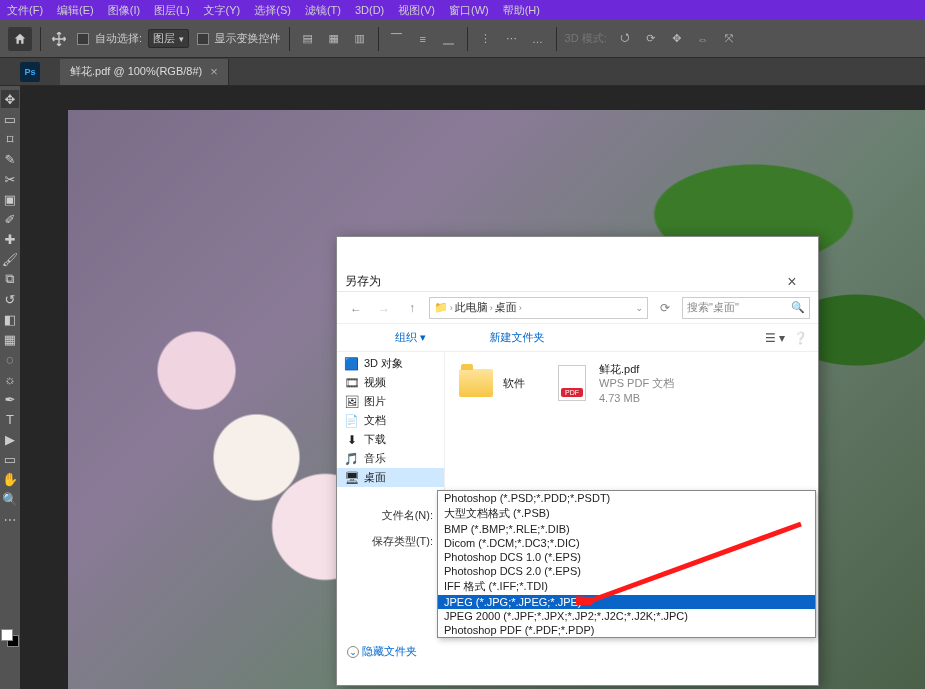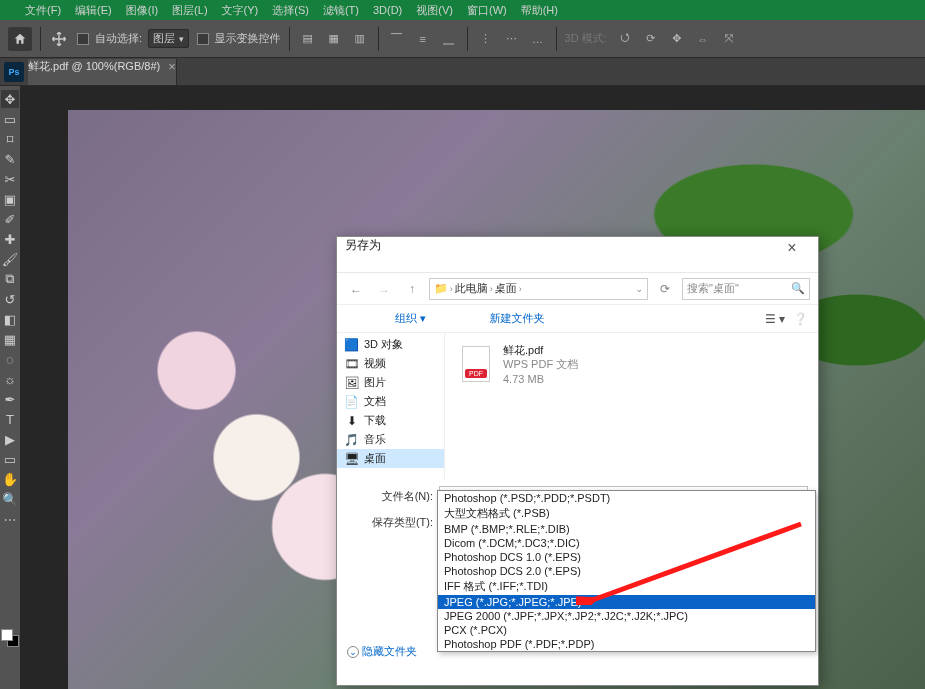--- a/index.html
+++ b/index.html
@@ -1,35 +1,35 @@
 <!DOCTYPE html>
 <html><head>
 <meta charset="utf-8">
 <style>
 * { margin: 0; padding: 0; box-sizing: border-box; font-family: "Microsoft YaHei", "Segoe UI", Arial, sans-serif; }
 body { width: 925px; height: 689px; background: #535353; overflow: hidden; position: relative; }
 
 
-.menubar { display: flex; align-items: center; height: 20px; background: #15803d; color: #d0d0d0; font-size: 11px; padding-left: 18px; }
+.menubar { display: flex; align-items: center; height: 20px; background: #6d28d9; color: #d0d0d0; font-size: 11px; }
 .menubar > div { padding: 0 7px; cursor: default; }
 
 
 .optionsbar { display: flex; align-items: center; height: 38px; background: #535353; border-bottom: 1px solid #2a2a2a; padding: 0 8px; gap: 8px; color: #ccc; font-size: 11px; }
 .home-btn { width: 24px; height: 24px; background: #383838; display:flex; align-items:center; justify-content:center; border-radius:2px; }
 .divider-v { width: 1px; height: 24px; background: #2a2a2a; }
 .opt-icon { width: 20px; height: 20px; display:flex; align-items:center; justify-content:center; color:#bbb; }
 .checkbox { width: 12px; height: 12px; border: 1px solid #888; background: #3a3a3a; }
 .dropdown-s { display:flex; align-items:center; gap:4px; background:#3a3a3a; border:1px solid #2a2a2a; padding:1px 4px; border-radius:2px; }
 .opt-group { display:flex; align-items:center; gap:6px; }
 .opt-grey { color:#777; }
 
 
 .tabrow { display:flex; align-items:center; height: 28px; background: #3f3f3f; border-bottom: 1px solid #2a2a2a; }
-.ps-corner { width: 20px; height: 20px; margin: 0 4px; background:#0a2740; border-radius:2px; display:flex; align-items:center; justify-content:center; color:#3fa9f5; font-size:9px; font-weight:bold; }
-.doc-tab { display:flex; align-items:flex-start; gap:8px; padding: 0 0; height: 26px; background:#535353; color:#ddd; font-size:11px; border-right:1px solid #2a2a2a; }
+.ps-corner { width: 20px; height: 20px; margin: 0 20px; background:#0a2740; border-radius:2px; display:flex; align-items:center; justify-content:center; color:#3fa9f5; font-size:9px; font-weight:bold; }
+.doc-tab { display:flex; align-items:center; gap:8px; padding: 0 10px; height: 26px; background:#535353; color:#ddd; font-size:11px; border-right:1px solid #2a2a2a; }
 .tab-close { color:#aaa; font-size:13px; }
 
 
 .workarea { position: absolute; top: 86px; left: 0; right: 0; bottom: 0; display:flex; }
 .tool-col { width: 20px; background:#535353; display:flex; flex-direction:column; align-items:center; padding-top:4px; gap:2px; }
 .tool-col .tool { width: 18px; height: 18px; display:flex; align-items:center; justify-content:center; color:#ccc; font-size:13px; }
 .tool.sel { background:#3a3a3a; }
 .canvas-holder { position:relative; flex:1; background:#262626; overflow:hidden; }
 .canvas-img { position:absolute; top:24px; left:48px; right:0; bottom:0; }
 
@@ -43,21 +43,21 @@
     radial-gradient(circle at 35% 55%, #e8a4c0 0 30px, transparent 32px),
     radial-gradient(circle at 24% 58%, #f4c430 0 8px, transparent 9px),
     radial-gradient(circle at 31% 70%, #f4c430 0 8px, transparent 9px),
     radial-gradient(ellipse 140px 70px at 80% 18%, #3a7a28 0 70%, transparent 72%),
     radial-gradient(ellipse 100px 50px at 92% 38%, #2e6820 0 70%, transparent 72%),
     linear-gradient(135deg, #7a6d88 0%, #8a7a97 30%, #6a8070 60%, #4a6048 100%);
 }
 
 
 .dialog { position:absolute; left:336px; top:236px; width:483px; height:450px; background:#fff; border:1px solid #888; box-shadow: 3px 3px 14px rgba(0,0,0,.35); font-size:12px; color:#222; }
-.dlg-title { display:flex; align-items:flex-start; height:36px; padding:0 8px; background:#fff; border-bottom:1px solid #e8e8e8; }
+.dlg-title { display:flex; align-items:center; height:20px; padding:0 8px; background:#fff; border-bottom:1px solid #e8e8e8;margin-top:35px; }
 .dlg-title-text { flex:1; font-size:12px; }
 .dlg-close { width:36px; height:22px; display:flex; align-items:center; justify-content:center; color:#555; font-size:16px; }
 
 .dlg-nav { display:flex; align-items:center; height:32px; padding:0 8px; gap:6px; border-bottom:1px solid #eee; }
 .nav-arrow { width:22px; height:22px; display:flex; align-items:center; justify-content:center; color:#888; border-radius:2px; }
 .addr-bar { flex:1; display:flex; align-items:center; gap:2px; border:1px solid #ccc; height:22px; padding:0 4px; font-size:11px; max-width:250px; }
 .addr-seg { display:flex; align-items:center; gap:2px; color:#333; }
 .addr-sep { color:#888; font-size:9px; }
 .search-box { display:flex; align-items:center; border:1px solid #ccc; height:22px; padding:0 4px; color:#888; font-size:11px; width:128px; gap:4px; }
 
@@ -283,20 +283,28 @@
           <span>音乐</span>
         </div>
       <div class="tree-item sel">
           <span class="tree-ico">🖥</span>
           <span>桌面</span>
         </div>
     </div>
     <div class="dlg-files">
       <div class="file-item">
         <div class="file-thumb">
+            <div class="folder-ic"></div>
+          </div>
+        <div class="file-meta">
+            <div class="fname">软件</div>
+          </div>
+      </div>
+      <div class="file-item">
+        <div class="file-thumb">
             <div class="pdf-ic"></div>
           </div>
         <div class="file-meta">
           <div class="fname">鲜花.pdf</div>
           <div class="fsub">WPS PDF 文档</div>
           <div class="fsub">4.73 MB</div>
         </div>
       </div>
     </div>
   </div>
@@ -324,21 +332,20 @@
 <div class="type-list" id="type-list">
     <div class="opt">Photoshop (*.PSD;*.PDD;*.PSDT)</div>
     <div class="opt">大型文档格式 (*.PSB)</div>
     <div class="opt">BMP (*.BMP;*.RLE;*.DIB)</div>
     <div class="opt">Dicom (*.DCM;*.DC3;*.DIC)</div>
     <div class="opt">Photoshop DCS 1.0 (*.EPS)</div>
     <div class="opt">Photoshop DCS 2.0 (*.EPS)</div>
     <div class="opt">IFF 格式 (*.IFF;*.TDI)</div>
     <div class="opt hl">JPEG (*.JPG;*.JPEG;*.JPE)</div>
     <div class="opt">JPEG 2000 (*.JPF;*.JPX;*.JP2;*.J2C;*.J2K;*.JPC)</div>
-    <div class="opt">PCX (*.PCX)</div>
     <div class="opt">Photoshop PDF (*.PDF;*.PDP)</div>
   </div>
 
 <svg class="arrow" viewBox="0 0 230 86">
   <defs>
     <marker id="ah" markerWidth="14" markerHeight="12" refX="2" refY="6" orient="auto">
       <polygon points="14,0 0,6 14,12" fill="#ff1a1a"></polygon>
     </marker>
   </defs>
   <line x1="225" y1="5" x2="14" y2="82" stroke="#ff1a1a" stroke-width="5" marker-end="url(#ah)"></line>

